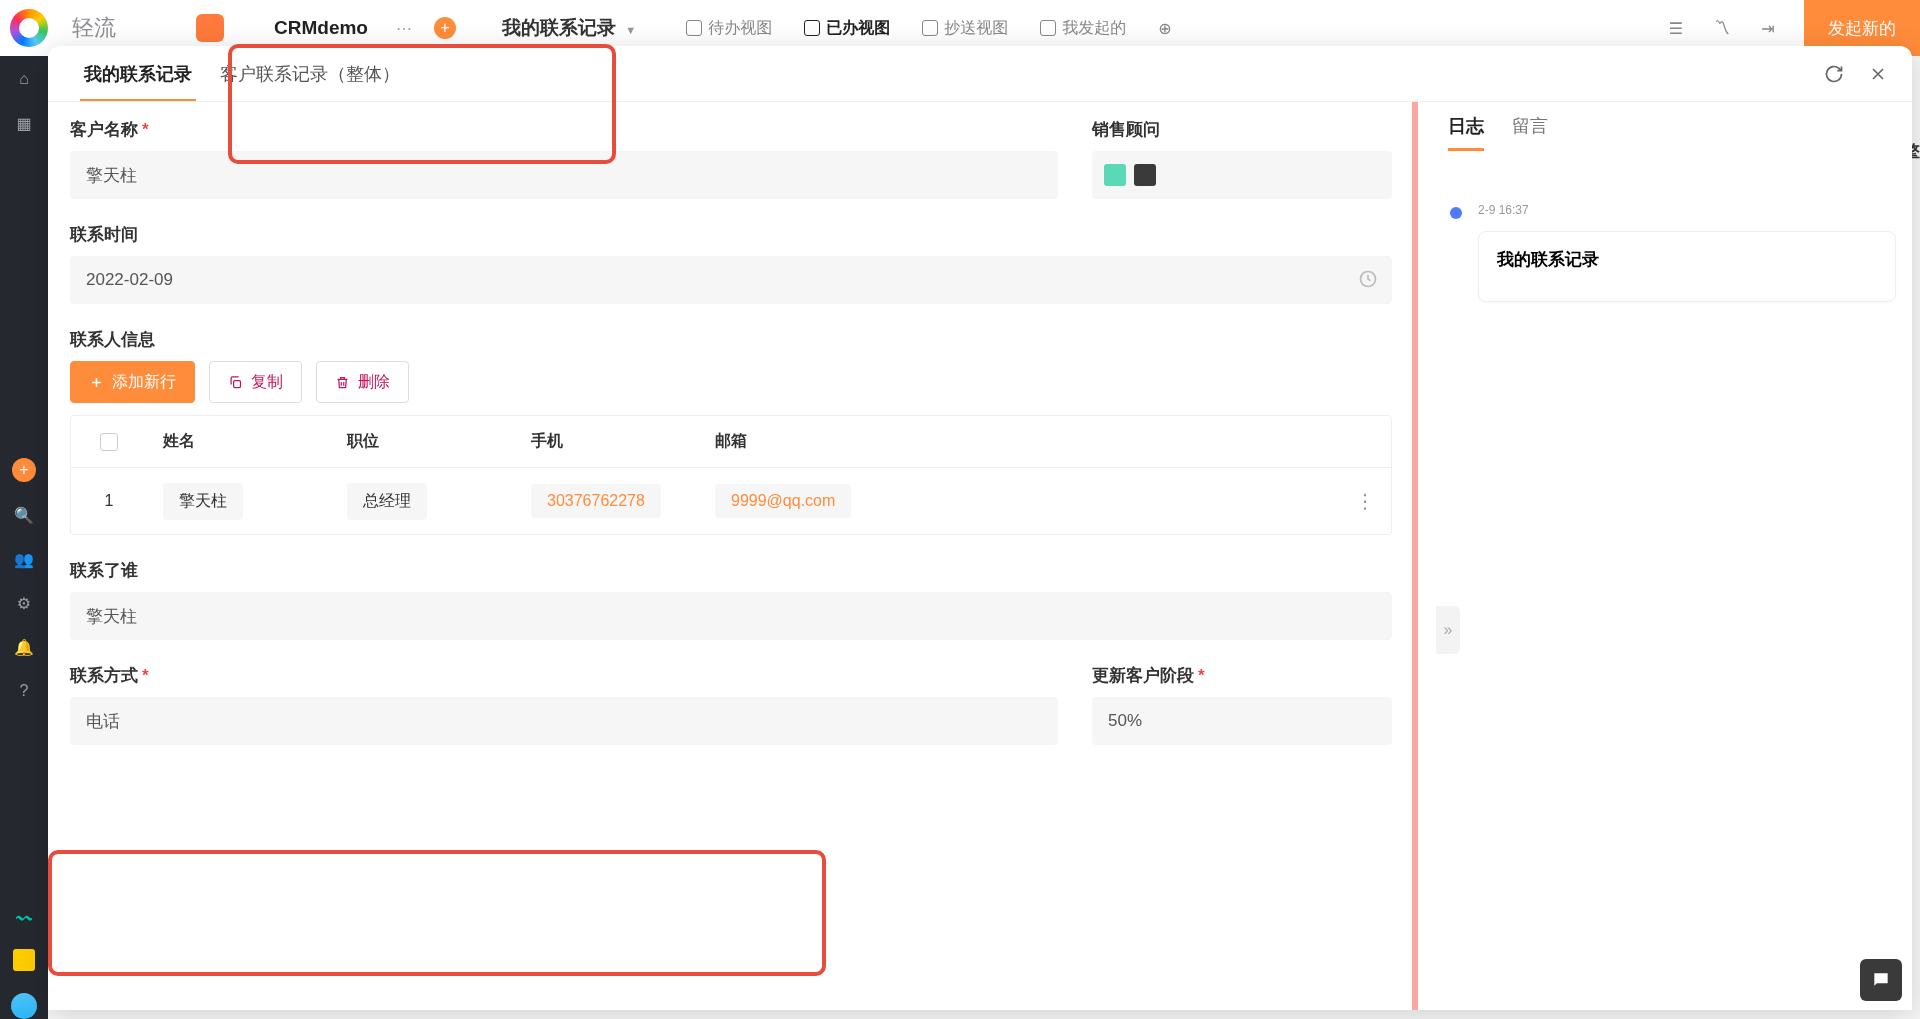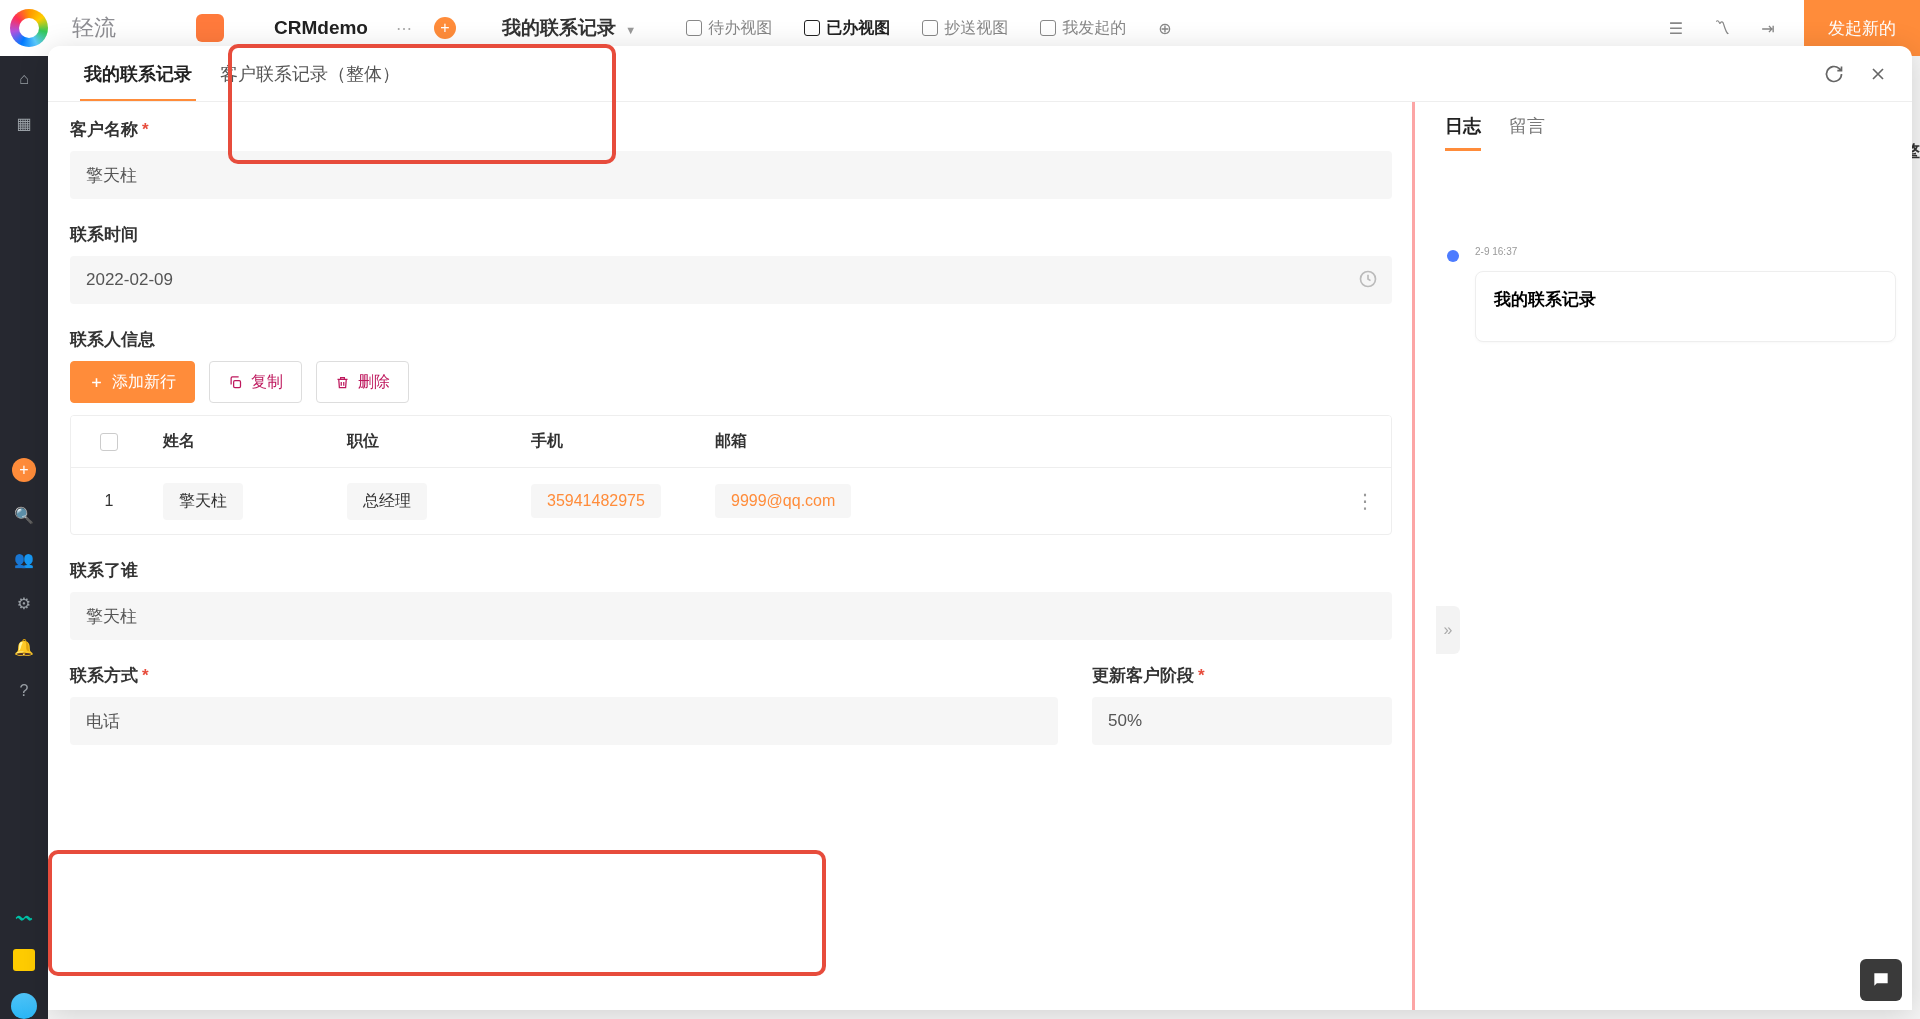--- a/index.html
+++ b/index.html
@@ -47,21 +47,21 @@
 .mh-btn { width: 24px; height: 24px; color: #666; cursor: pointer; display: flex; align-items: center; justify-content: center; }
 .mh-btn svg { width: 20px; height: 20px; }
 
 
 .red-box-1 { position: absolute; border: 4px solid #e74c3c; border-radius: 10px; top: 44px; left: 228px; width: 388px; height: 120px; pointer-events: none; }
 .red-box-2 { position: absolute; border: 4px solid #e74c3c; border-radius: 10px; top: 850px; left: 48px; width: 778px; height: 126px; pointer-events: none; }
 
 
 .modal-body { flex: 1; display: flex; overflow: hidden; }
 .form-col { width: 1364px; padding: 16px 20px 20px 22px; overflow-y: auto; }
-.side-col { flex: 1; border-left: 3px solid #fca5a5; padding: 12px 16px 0 30px; display: flex; flex-direction: column; }
+.side-col { flex: 1; border-left: 6px solid #fca5a5; padding: 12px 16px 0 30px; display: flex; flex-direction: column; }
 
 
 .row2 { display: flex; gap: 34px; }
 .field { margin-bottom: 24px; flex: 1; }
 .f-label { font-size: 17px; color: #333; font-weight: 600; margin-bottom: 10px; display: block; }
 .req { color: #e74c3c; margin-left: 4px; }
 .f-input { width: 100%; height: 48px; background: #f6f6f6; border: none; border-radius: 4px; padding: 0 16px; font-size: 17px; color: #333; }
 .f-input:read-only { color: #555; }
 .f-narrow { width: 300px; flex: none; }
 .adv-row { display: flex; align-items: center; gap: 8px; height: 48px; background: #f6f6f6; border-radius: 4px; padding: 0 12px; }
@@ -98,21 +98,21 @@
 
 .sp-tabs { display: flex; gap: 28px; margin-bottom: 12px; }
 .sp-tab { font-size: 18px; color: #777; padding-bottom: 10px; cursor: pointer; }
 .sp-tab.active { color: #222; font-weight: 600; border-bottom: 3px solid #ff8c3a; }
 
 .timeline { position: relative; padding-left: 30px; margin-top: 40px; }
 .tl-item { position: relative; margin-bottom: 66px; }
 .tl-dot { position: absolute; left: -28px; top: 4px; width: 12px; height: 12px; border-radius: 50%; }
 .tl-dot.blue { background: #4d7cff; }
 .tl-dot.purple { background: #a259ff; }
-.tl-time { color: #999; font-size: 10px; margin-bottom: 14px; margin-top: 43px; }
+.tl-time { color: #999; font-size: 12px; margin-bottom: 14px; }
 .tl-card { background: #fff; border: 1px solid #eee; border-radius: 8px; padding: 16px 18px; box-shadow: 0 1px 3px rgba(0,0,0,0.03); }
 .tl-title { font-size: 17px; font-weight: 600; margin-bottom: 14px; }
 .tl-row { display: flex; align-items: center; gap: 10px; }
 .tl-av { width: 22px; height: 22px; border-radius: 4px; }
 .tl-av.g { background: #5bd9b6; }
 .tl-av.p { background: #a259ff; border-radius: 50%; display:flex;align-items:center;justify-content:center;color:#fff; }
 .tl-av.skel { background: #e8e8e8; width: 30px; }
 .tl-text { font-size: 16px; color: #444; flex: 1; }
 .tl-badge { background: #f2f2f2; border-radius: 16px; padding: 4px 12px; display: flex; align-items: center; gap: 6px; font-size: 15px; color: #666; }
 .wrench { width: 14px; height: 14px; }
@@ -210,20 +210,27 @@
 
   <div class="modal-body">
     <div class="form-col">
 
       <div class="row2">
         <div class="field">
           <label class="f-label">
             <span>客户名称</span><span class="req">*</span>
           </label>
           <input class="f-input" readonly="" value="擎天柱" style="">
+        </div>
+        <div class="field f-narrow">
+          <label class="f-label">销售顾问</label>
+          <div class="adv-row">
+            <div class="adv-sq g"></div>
+            <div class="adv-sq d"></div>
+          </div>
         </div>
       </div>
 
       <div class="field f-date-wrap">
         <label class="f-label">联系时间</label>
         <input class="f-input" readonly="" value="2022-02-09" style="">
         <span class="clock-ico" style="top:46px;">
           <svg width="20" height="20" viewBox="0 0 24 24" fill="none" stroke="currentColor" stroke-width="2">
               <circle cx="12" cy="12" r="9"></circle>
               <path d="M12 7v5l3 2"></path>
@@ -267,21 +274,21 @@
           </div>
           <div class="st-row">
             <div class="st-cell st-c0">1</div>
             <div class="st-cell st-c1">
                 <span class="cell-chip">擎天柱</span>
               </div>
             <div class="st-cell st-c2">
                 <span class="cell-chip">总经理</span>
               </div>
             <div class="st-cell st-c3">
-                <span class="cell-chip cell-link">35941482975</span>
+                <span class="cell-chip cell-link">30376762278</span>
               </div>
             <div class="st-cell st-c4">
                 <span class="cell-chip cell-link">9999@qq.com</span>
               </div>
             <div class="st-cell st-c5">
                 <span class="vdots">⋮</span>
               </div>
           </div>
         </div>
       </div>

